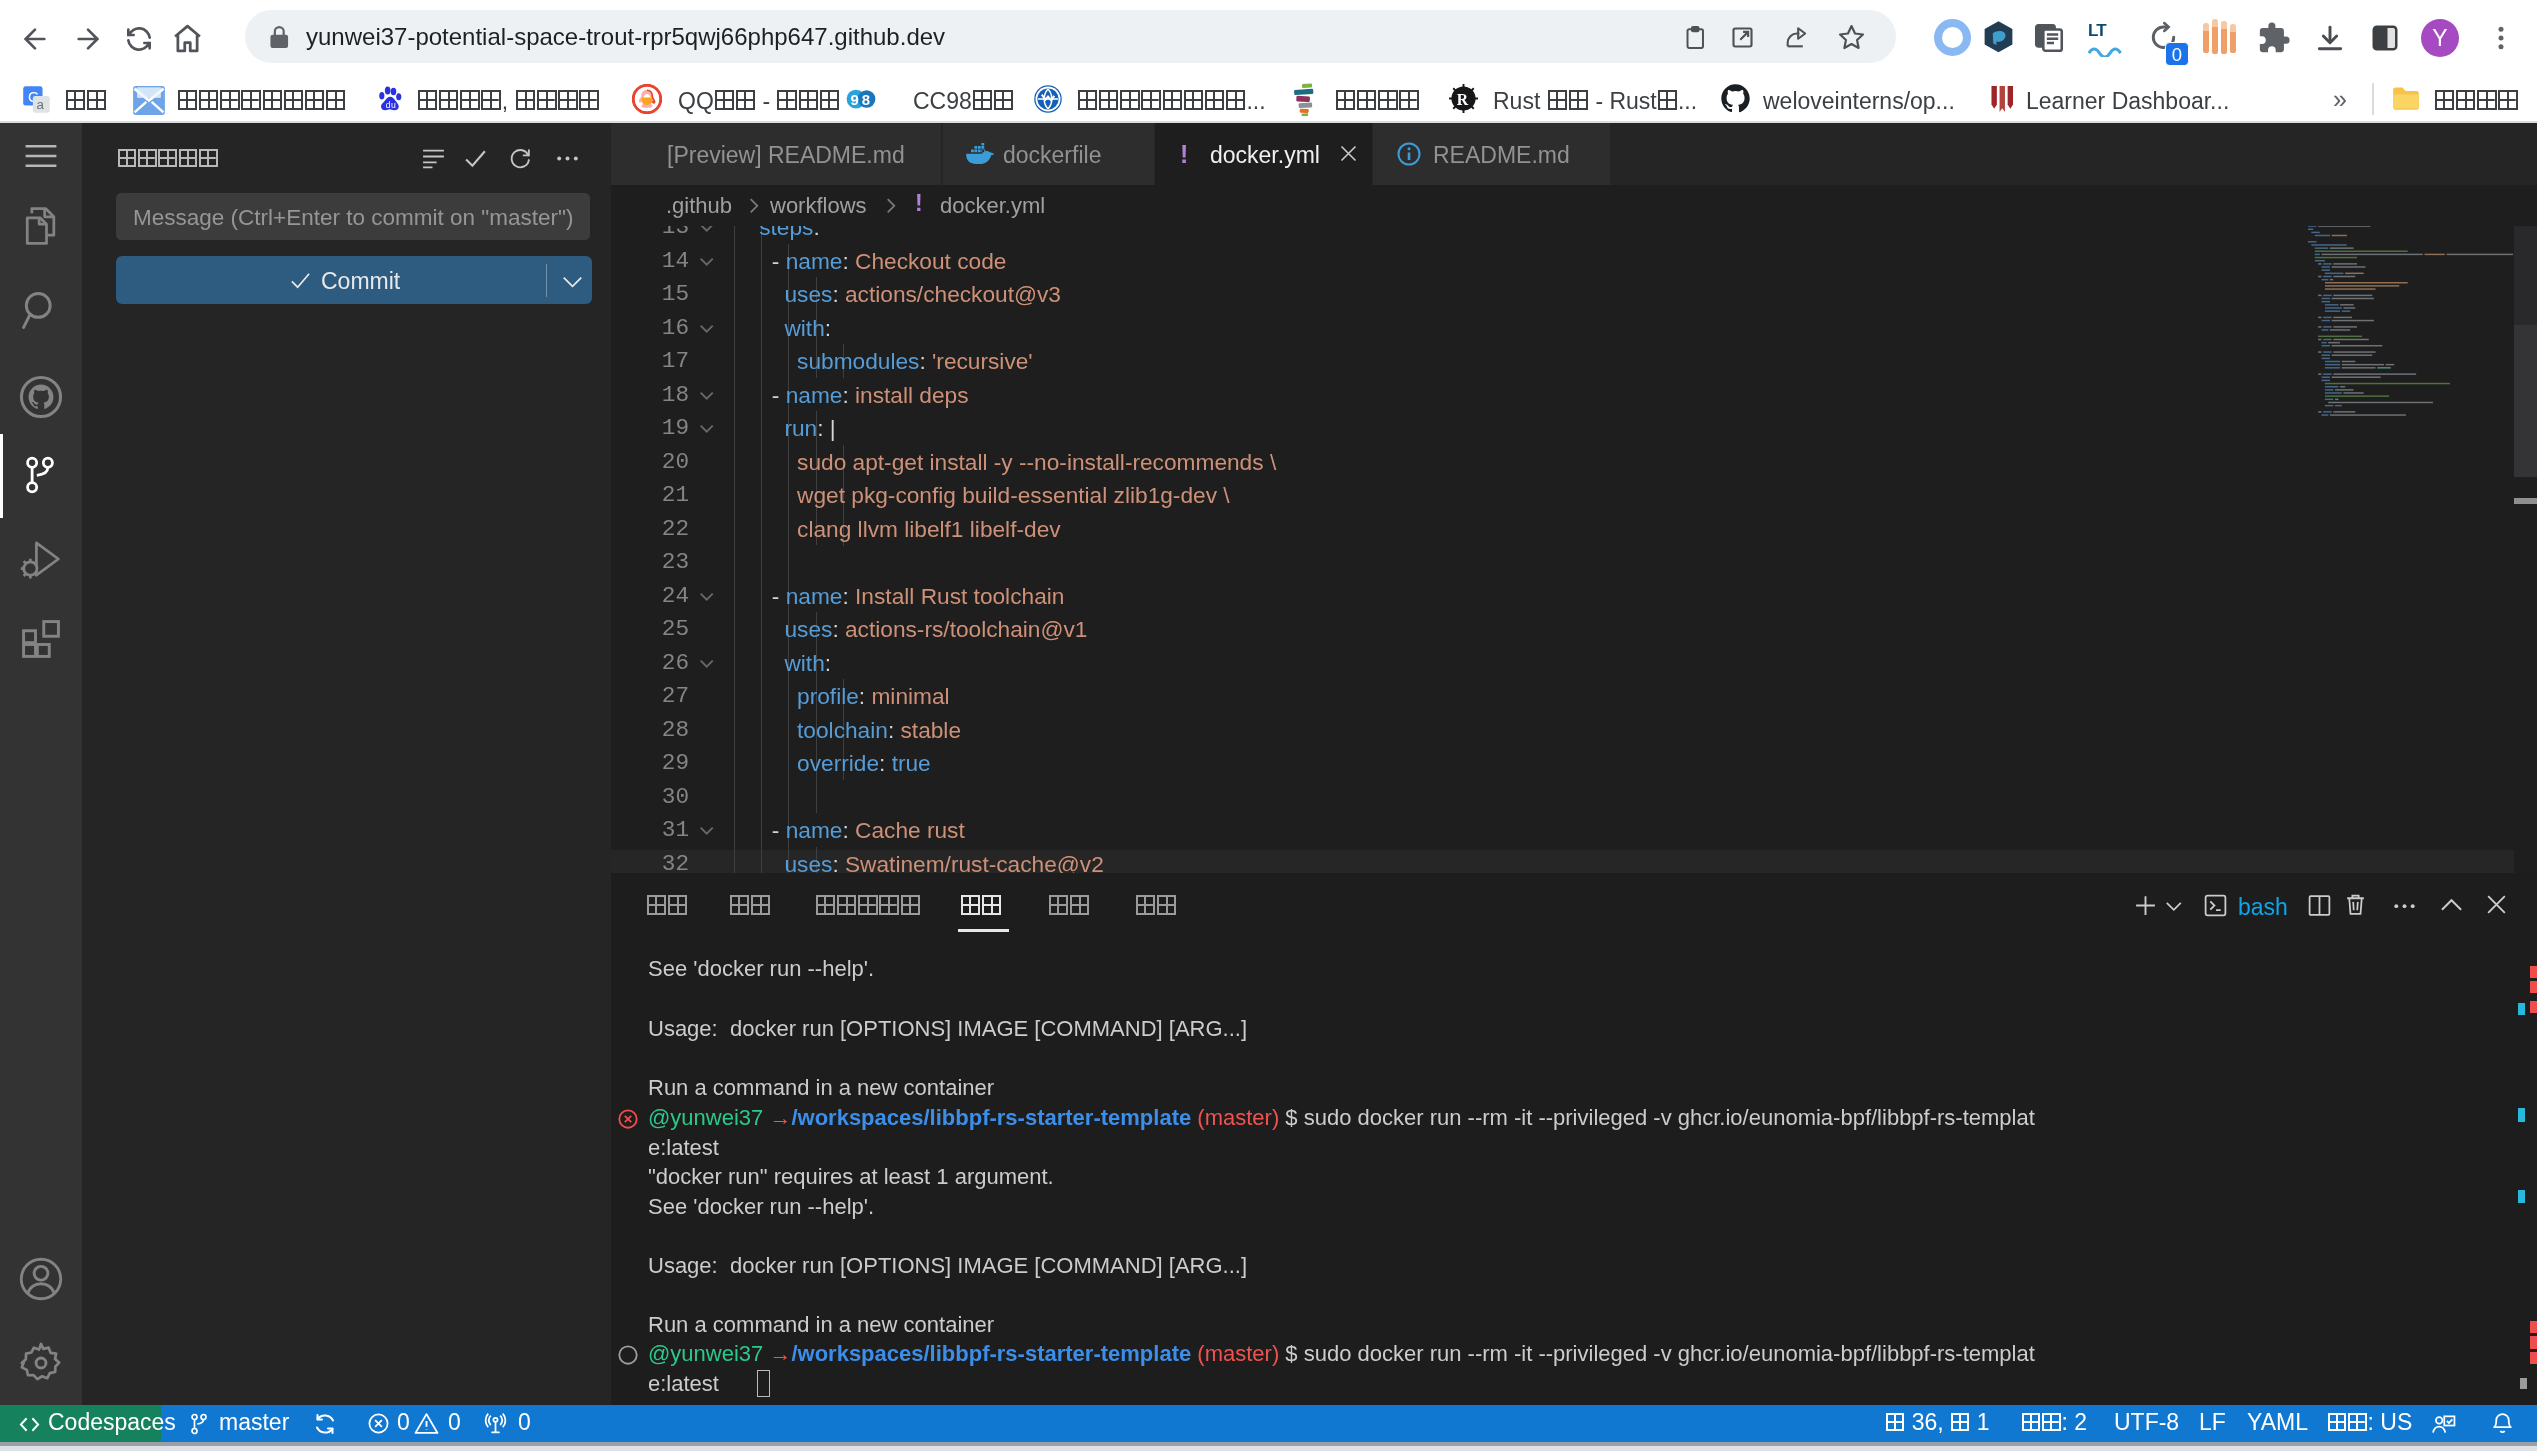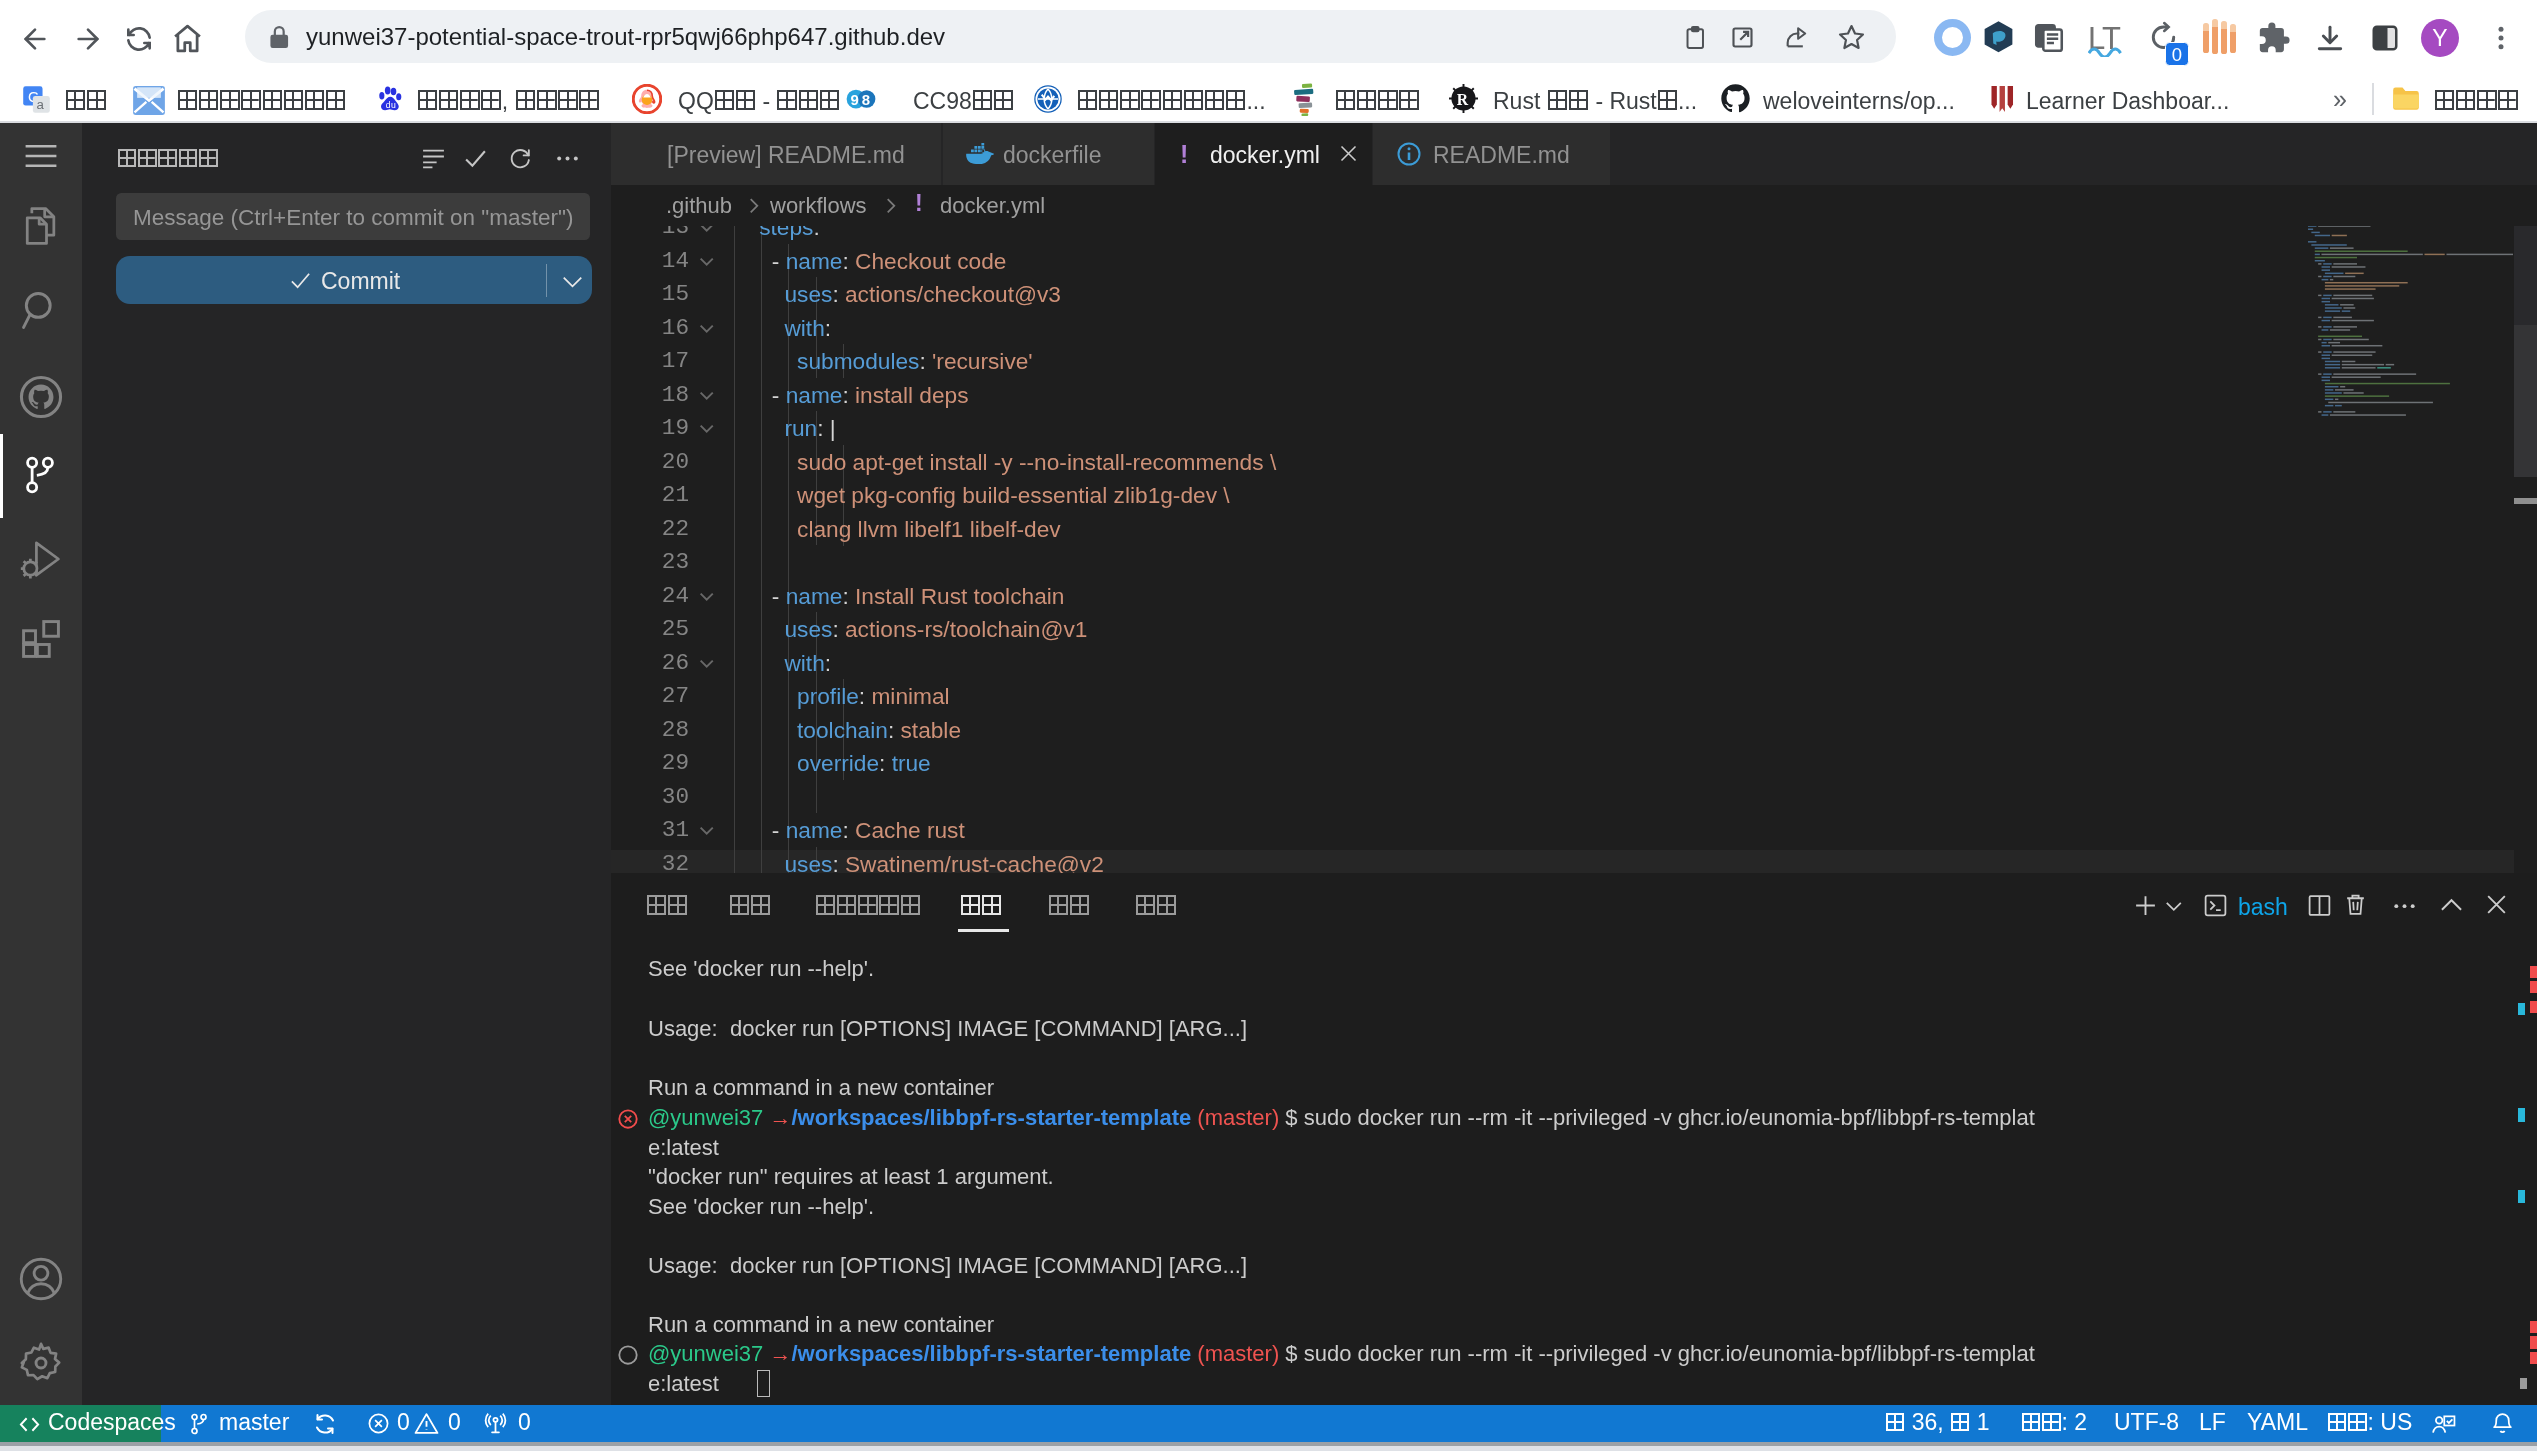--- a/index.html
+++ b/index.html
@@ -66,21 +66,21 @@
   <circle2 class="abs" style="left:1934px;top:19.4px;width:37px;height:37px;border-radius:50%;border:8px solid #8ab8f2;display:block"></circle2>
   <svg class="abs" style="left:1980px;top:19.4px" width="37" height="37" viewBox="0 0 24 24">
       <path d="M12 1.5l9 5v10l-9 5-9-5v-10z" fill="#223c54"></path>
       <path d="M8.3 9.2c2.2-1.5 5.2-2.1 7.2-.6 1.5 1.1 1.3 3.6-.3 5-1.1 1-3.1 1.4-4.7 1l.3 2.2-2.2-.9z" fill="#3e9fca"></path>
     </svg>
   <svg class="abs" style="left:2032px;top:21px" width="34" height="34" viewBox="0 0 24 24" fill="none" stroke="#50555b" stroke-width="1.8">
       <rect x="3" y="3" width="13" height="15" rx="1.5" fill="#50555b"></rect>
       <rect x="8" y="6" width="13" height="15" rx="1.5" fill="#fff"></rect>
       <path d="M10.5 9.5h8M10.5 12.5h8M10.5 15.5h5"></path>
     </svg>
-  <div class="abs" style="left:2088px;top:21px;width:39px;height:23px;color:#737373;font-size:31px;font-weight:normal;letter-spacing:-0.9px">LT</div>
+  <div class="abs" style="left:2088px;top:21px;width:39px;height:23px;color:#0c4a6e;font-size:17px;font-weight:bold;letter-spacing:-0.9px">LT</div>
   <svg class="abs" style="left:2088px;top:46px" width="37" height="10.6" viewBox="0 0 42 12" fill="none" stroke="#45a8e0" stroke-width="3.4">
       <path d="M1 8c4-6 8-6 12 0s8 6 12 0 8-6 12 0"></path>
     </svg>
   <svg class="abs" style="left:2146px;top:19.4px" width="35" height="35" viewBox="0 0 24 24" fill="none" stroke="#5b6065" stroke-width="2" stroke-linecap="round">
       <path d="M19 12.5A7 7 0 1 1 12 5.5h2.5"></path>
       <path d="M12.5 2.8l3 2.7-3 2.7" stroke-width="1.8"></path>
     </svg>
   <div class="abs" style="left:2165px;top:42px;width:24px;height:24px;background:#1a73e8;border-radius:4.4px;color:#fff;font-size:18.5px;text-align:center;line-height:24px;border:1.8px solid #fff">0</div>
   <g class="abs" style="left:2203px;top:19.4px;width:32px;height:37px;display:block">
     <span class="abs" style="left:0;top:3.5px;width:6.2px;height:30px;background:#ef9f68;border-radius:2.6px;border-top:8.8px solid #f6c9a2"></span>
@@ -278,21 +278,21 @@
     <svg class="abs" style="left:473px;top:23px" width="25" height="25" viewBox="0 0 24 24" fill="#c5c5c5">
         <circle cx="4" cy="12" r="1.9"></circle>
         <circle cx="12" cy="12" r="1.9"></circle>
         <circle cx="20" cy="12" r="1.9"></circle>
       </svg>
 
     <div class="abs" style="left:34px;top:70px;width:474px;height:47px;background:#3c3c3c;border-radius:5.3px">
       <div class="abs" style="left:17px;top:11.5px;font-size:22.5px;color:#969696;white-space:nowrap">Message (Ctrl+Enter to commit on "master")</div>
     </div>
 
-    <div class="abs" style="left:34px;top:133px;width:476px;height:48px;background:#2d5c80;border-radius:14px;color:#e8e8e8">
+    <div class="abs" style="left:34px;top:133px;width:476px;height:48px;background:#2d5c80;border-radius:6px;color:#e8e8e8">
       <svg class="abs" style="left:173px;top:13.2px" width="23" height="23" viewBox="0 0 24 24" stroke="#e8e8e8" stroke-width="1.8" fill="none">
           <path d="M3 13l6 6L21 5"></path>
         </svg>
       <div class="abs" style="left:205px;top:11.5px;font-size:23px">Commit</div>
       <span class="abs" style="left:430px;top:8px;width:1.3px;height:33px;background:#ffffff55"></span>
       <svg class="abs" style="left:446px;top:17.6px" width="21" height="16" viewBox="0 0 24 16" stroke="#e8e8e8" stroke-width="2" fill="none">
           <path d="M2 3l10 10L22 3"></path>
         </svg>
     </div>
   </div>

